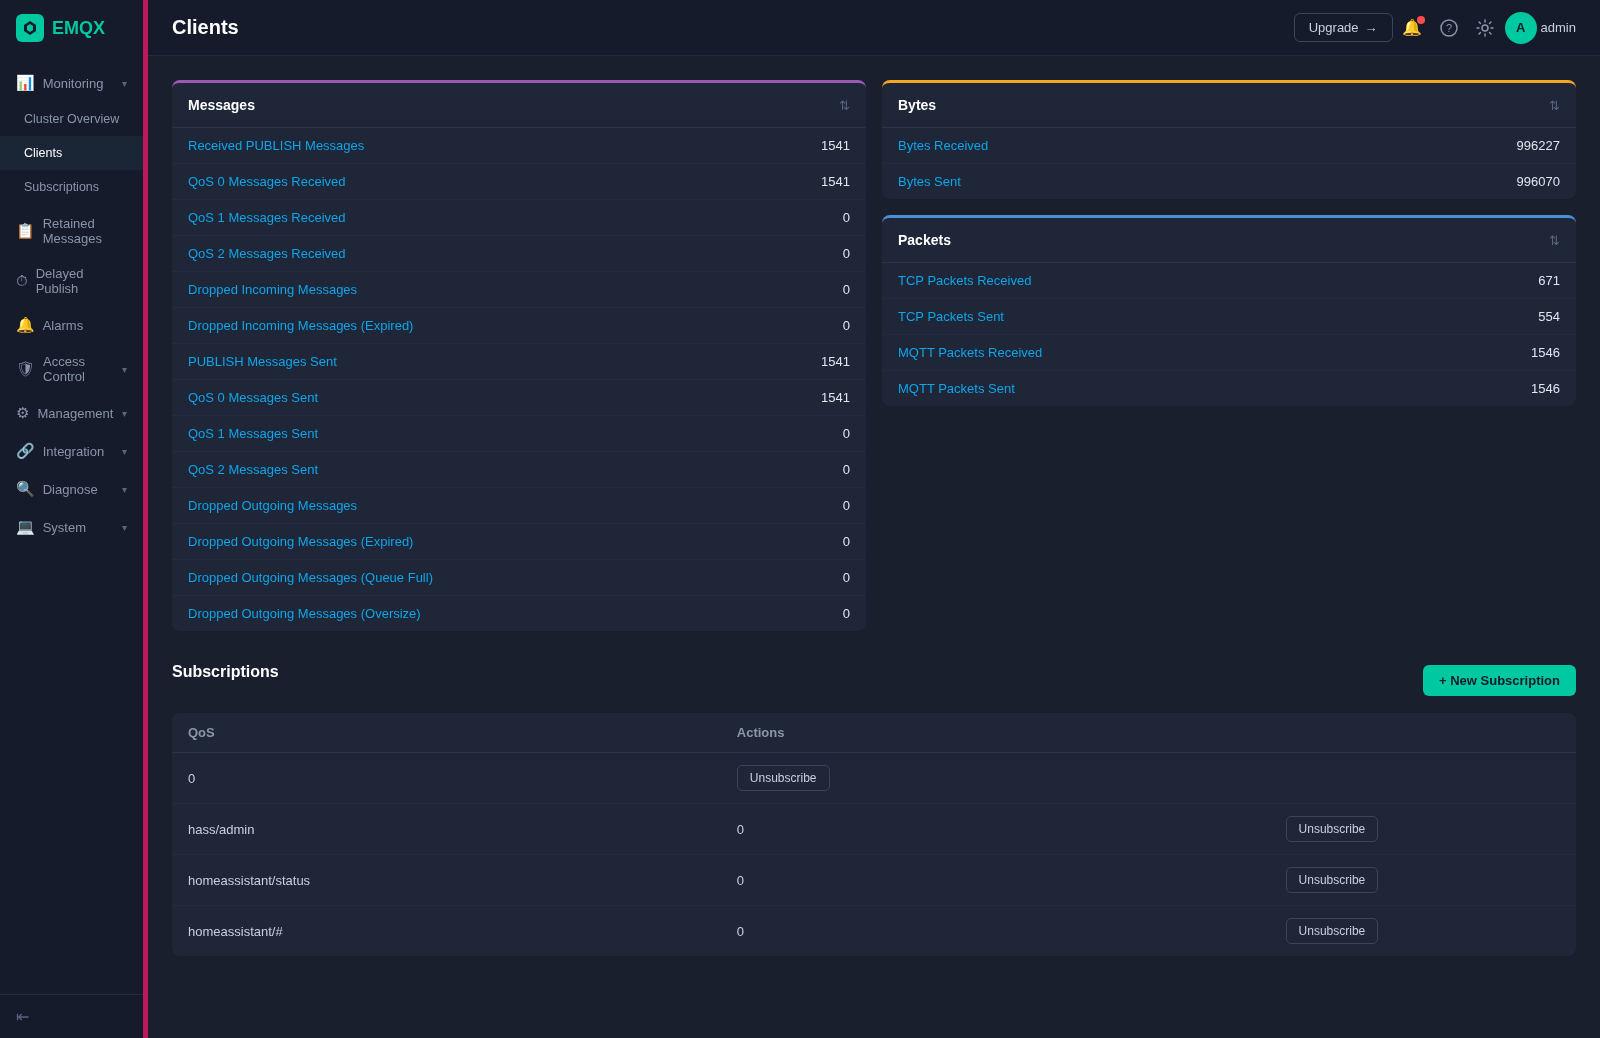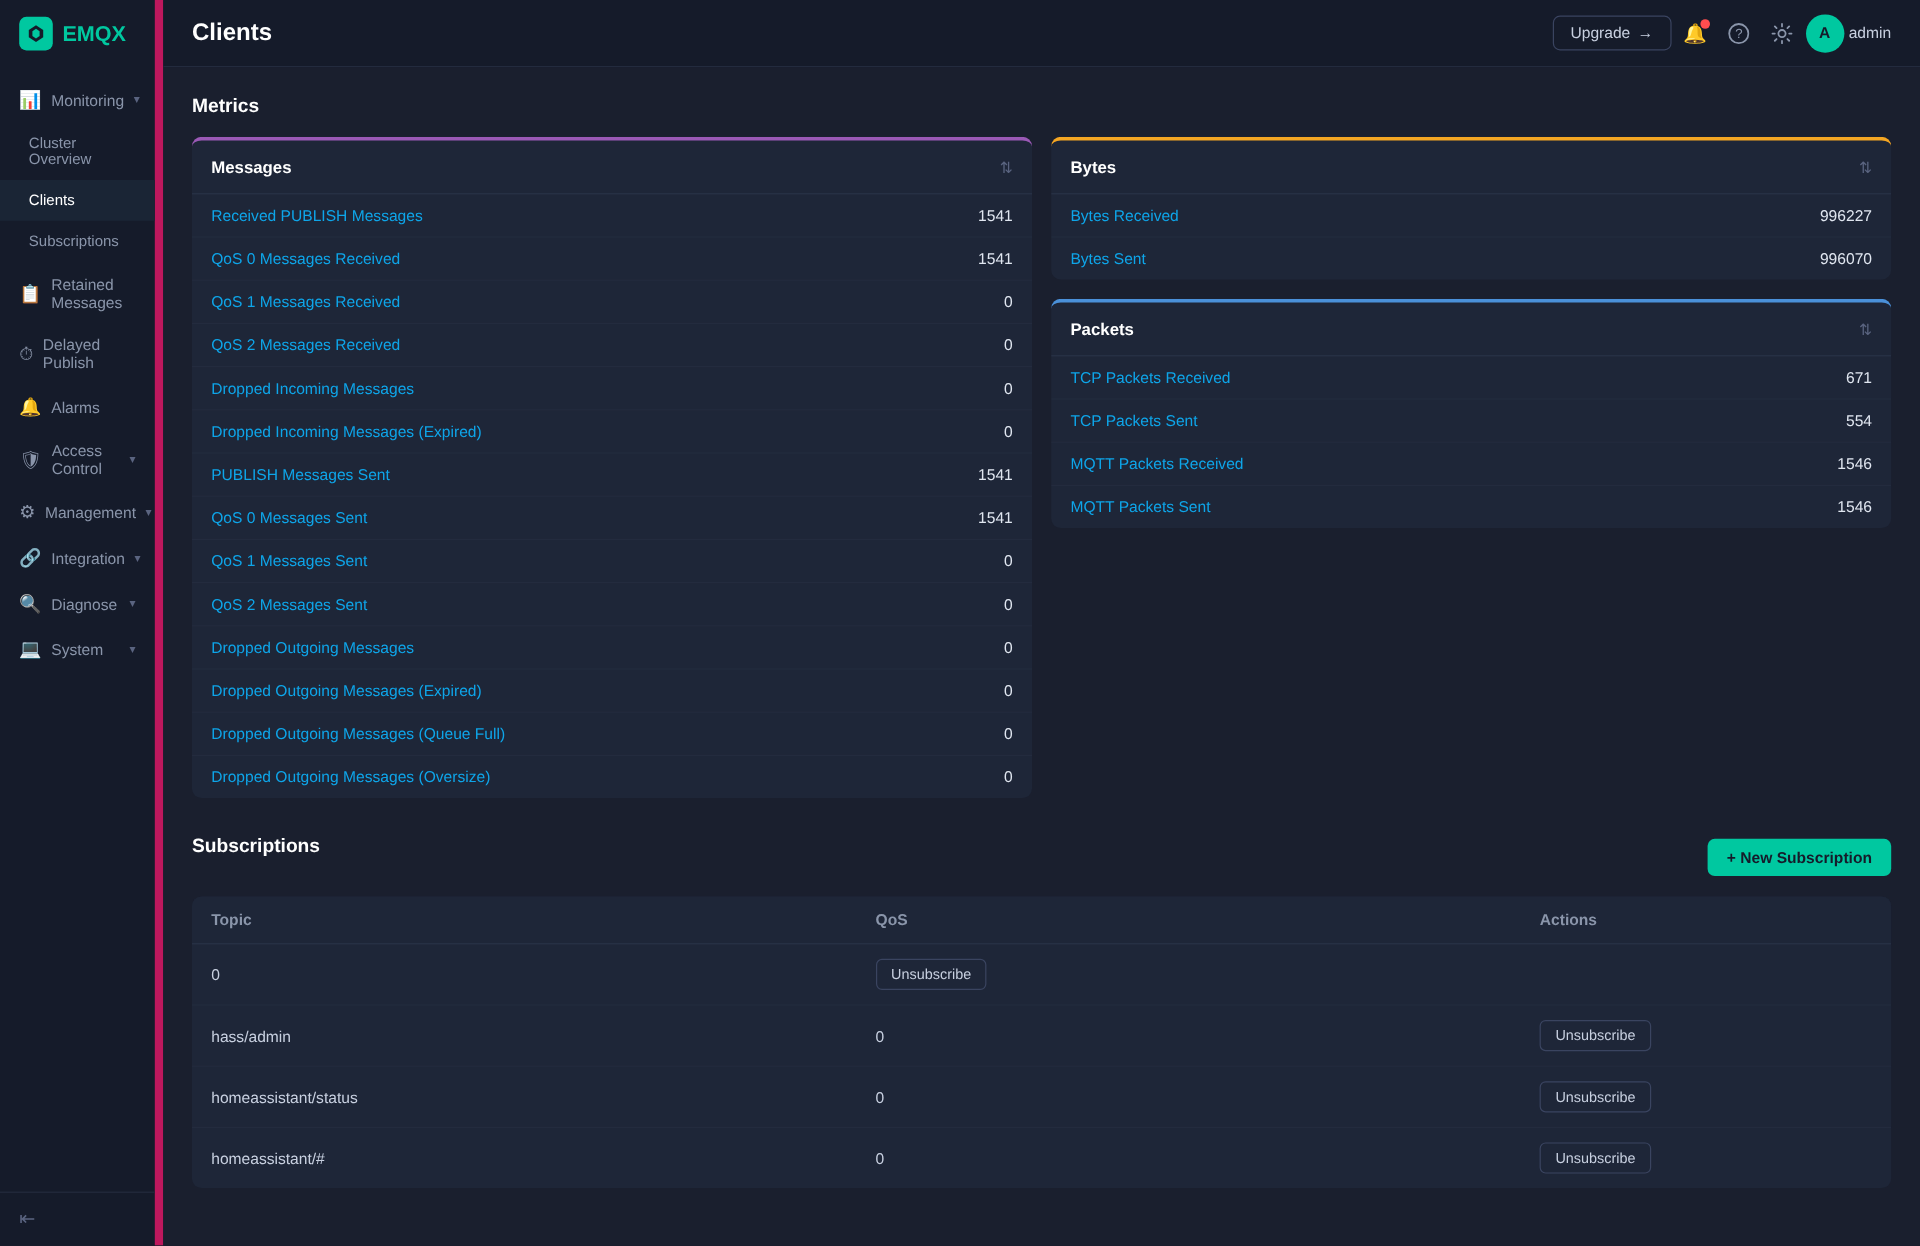--- a/index.html
+++ b/index.html
@@ -9,26 +9,26 @@
       color: #c8d0e0;
       display: flex;
       height: 1038px;
       width: 1600px;
       overflow: hidden;
       font-size: 13px;
     }
 
     
     .sidebar {
-      width: 136px;
+      width: 148px;
       background: #151b2a;
       display: flex;
       flex-direction: column;
       flex-shrink: 0;
-      border-right: 7px solid #be185d;
+      border-right: 5px solid #be185d;
     }
     .sidebar-logo {
       display: flex;
       align-items: center;
       gap: 8px;
       padding: 16px 16px;
       color: #00c8a0;
       font-weight: 700;
       font-size: 18px;
       height: 56px;
@@ -416,21 +416,20 @@
       <div class="avatar">
         <span>A</span>
       </div>
       <span class="admin-label">admin</span>
     </div>
   </header>
 
   <div class="content">
 
     <div>
-      <div class="section-title">Metrics</div>
 
       <div class="metrics-container">
 
         <div class="left-cards">
 
           <div class="metric-card bytes">
             <div class="metric-card-header">
               <span class="metric-card-title">Bytes</span>
               <span class="sort-icon">⇅</span>
             </div>
@@ -544,21 +543,20 @@
     <div>
       <div class="subscriptions-header">
         <div class="section-title">Subscriptions</div>
         <button class="new-sub-btn">
           <span>+ New Subscription</span>
         </button>
       </div>
 
       <div class="table-container">
         <div class="table-header">
-          <span class="table-header-cell">Topic</span>
           <span class="table-header-cell">QoS</span>
           <span class="table-header-cell">Actions</span>
         </div>
         <div id="subscription-rows">
             <div class="table-row">
     <span class="table-cell">0</span>
     <span class="table-cell">
       <button class="unsub-btn">Unsubscribe</button>
     </span>
   </div>

